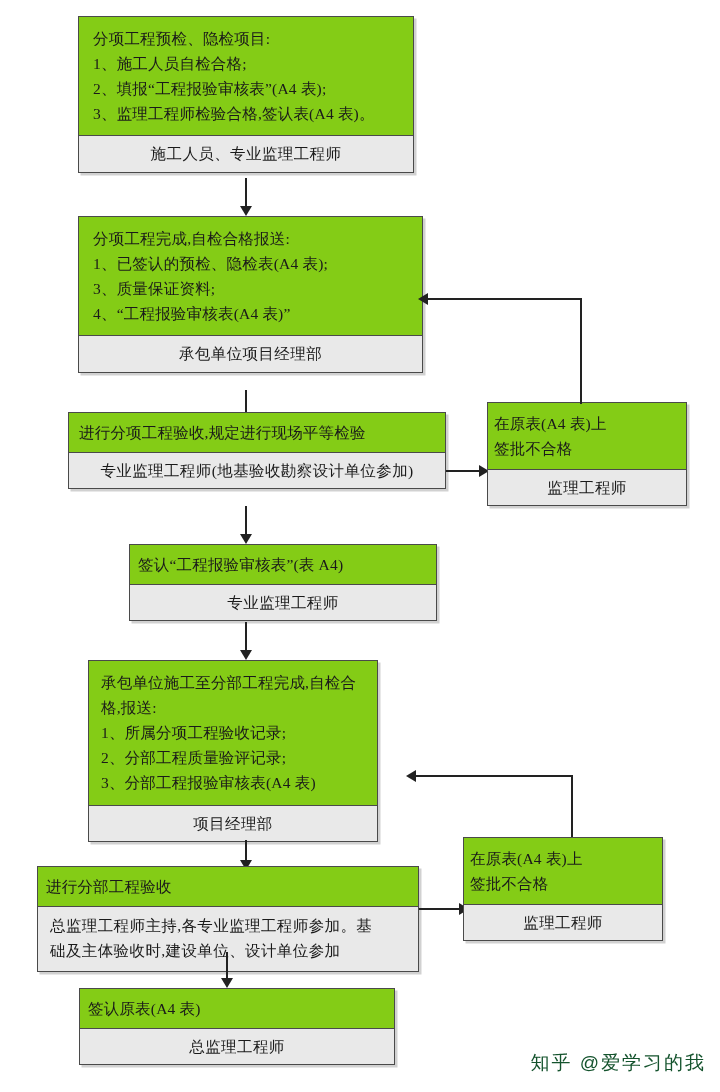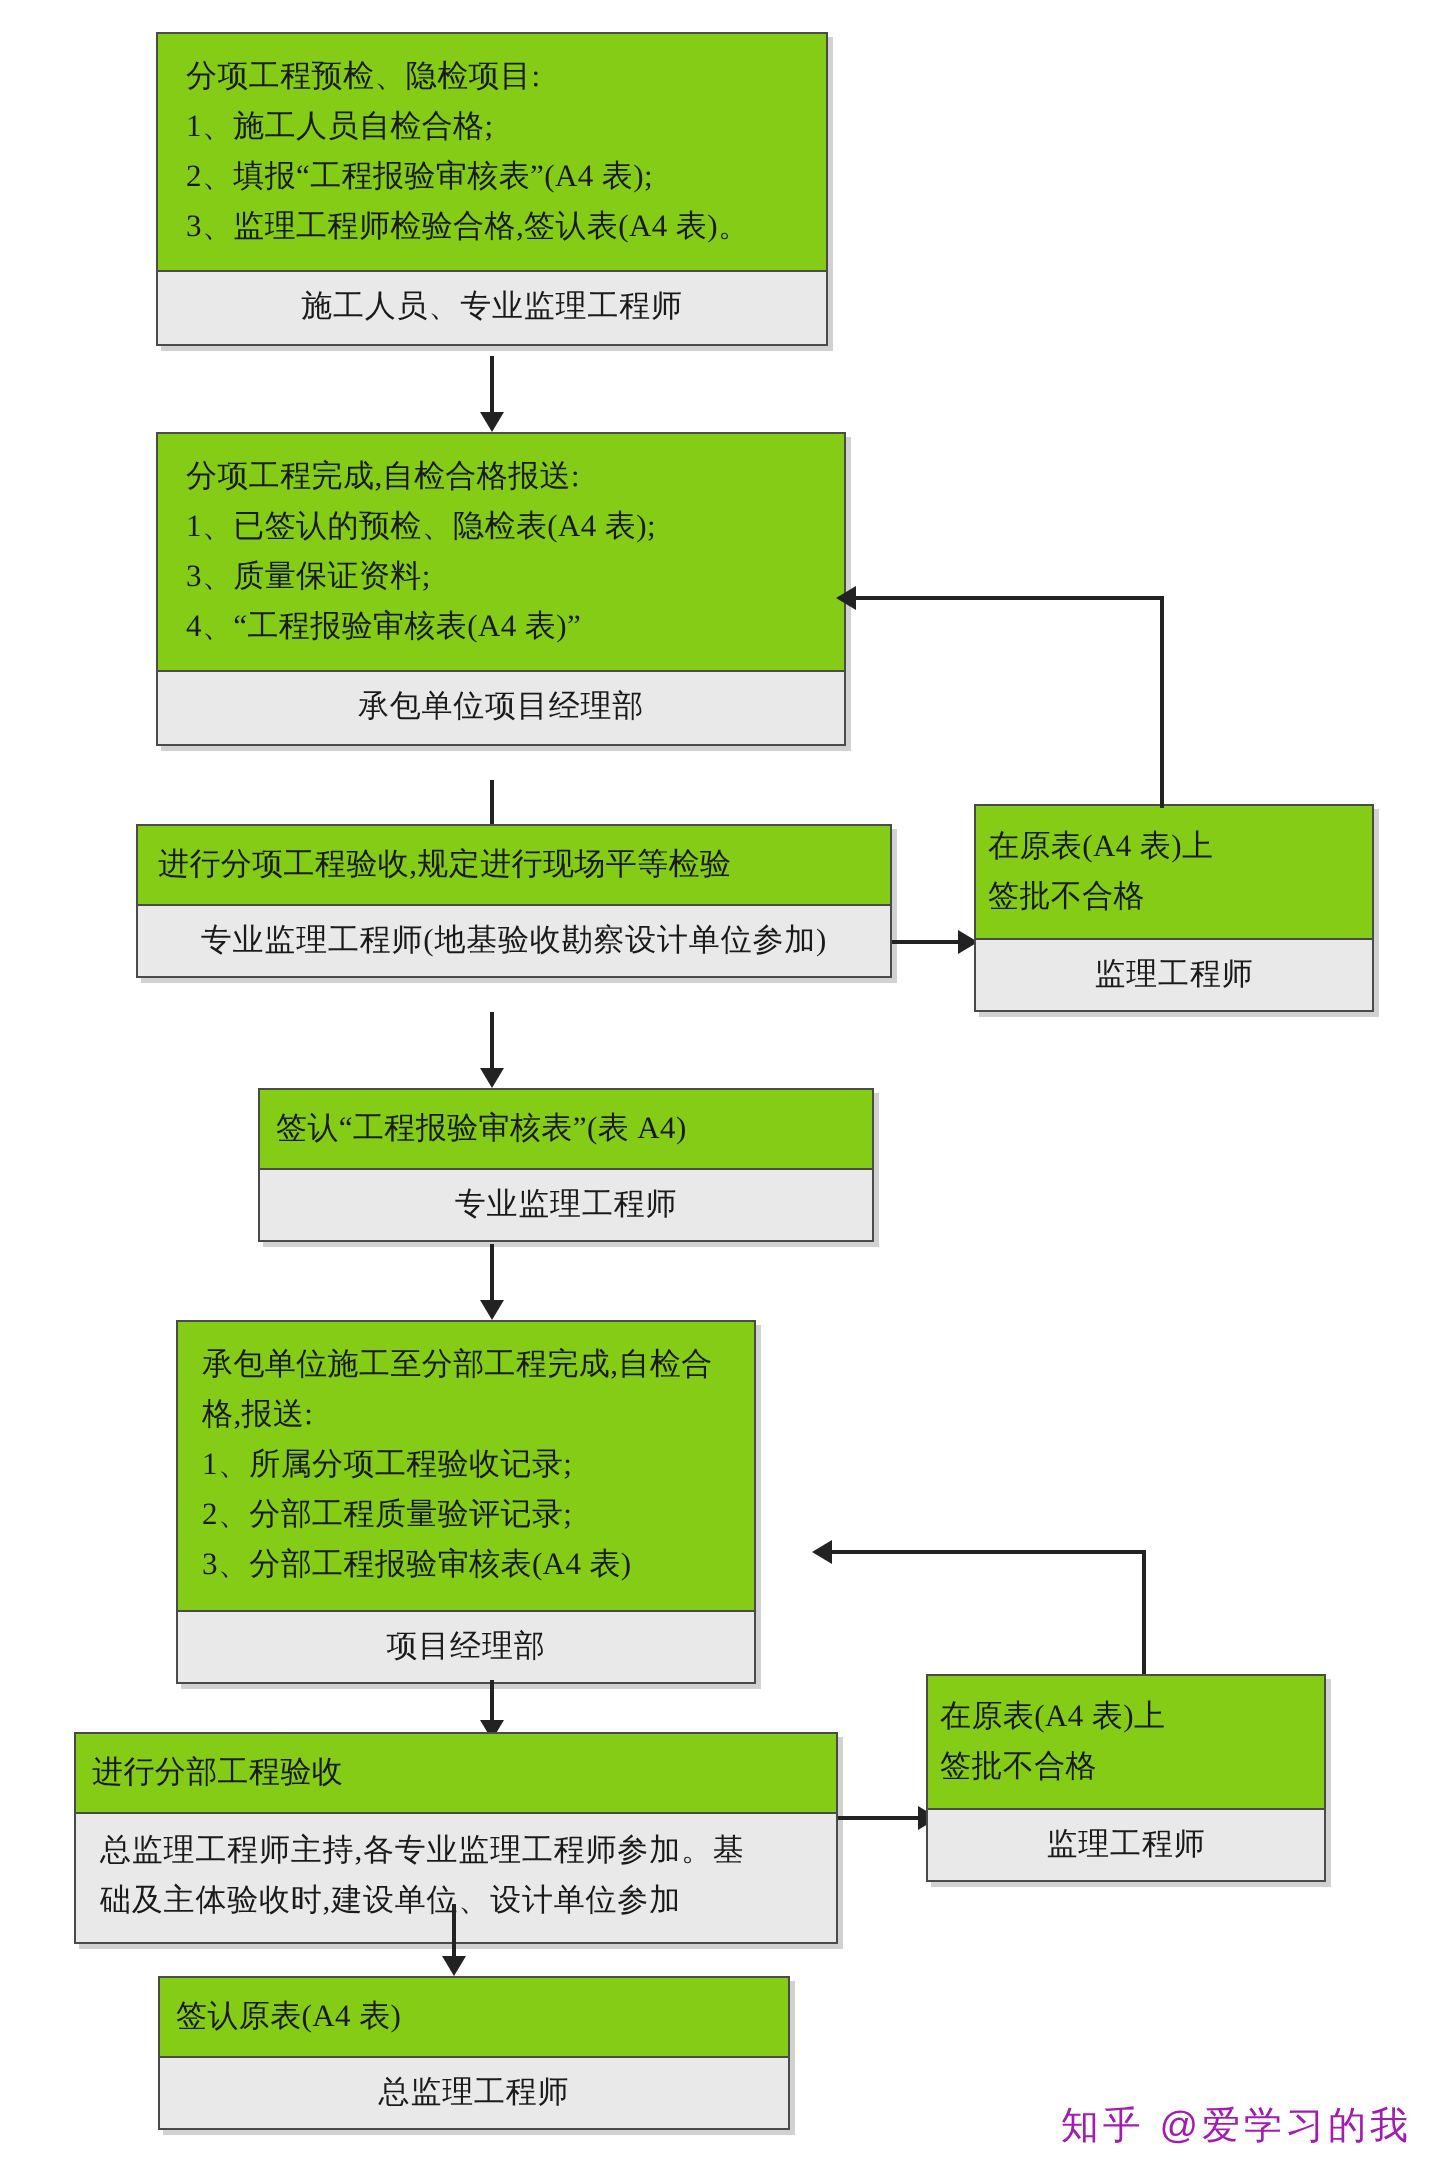--- a/index.html
+++ b/index.html
@@ -78,21 +78,21 @@
     border-top: 6.5px solid transparent;
     border-bottom: 6.5px solid transparent;
     border-right: 10px solid #222222;
   }
   
   #watermark {
     position: absolute;
     right: 14px;
     bottom: 16px;
     font-size: 19px;
-    color: #a21caf;
+    color: #14532d;
     letter-spacing: 2px;
     font-family: "Liberation Sans", sans-serif;
     user-select: none;
     white-space: nowrap;
   }
 </style>
 </head>
 <body>
 
 <div id="chart-root">

